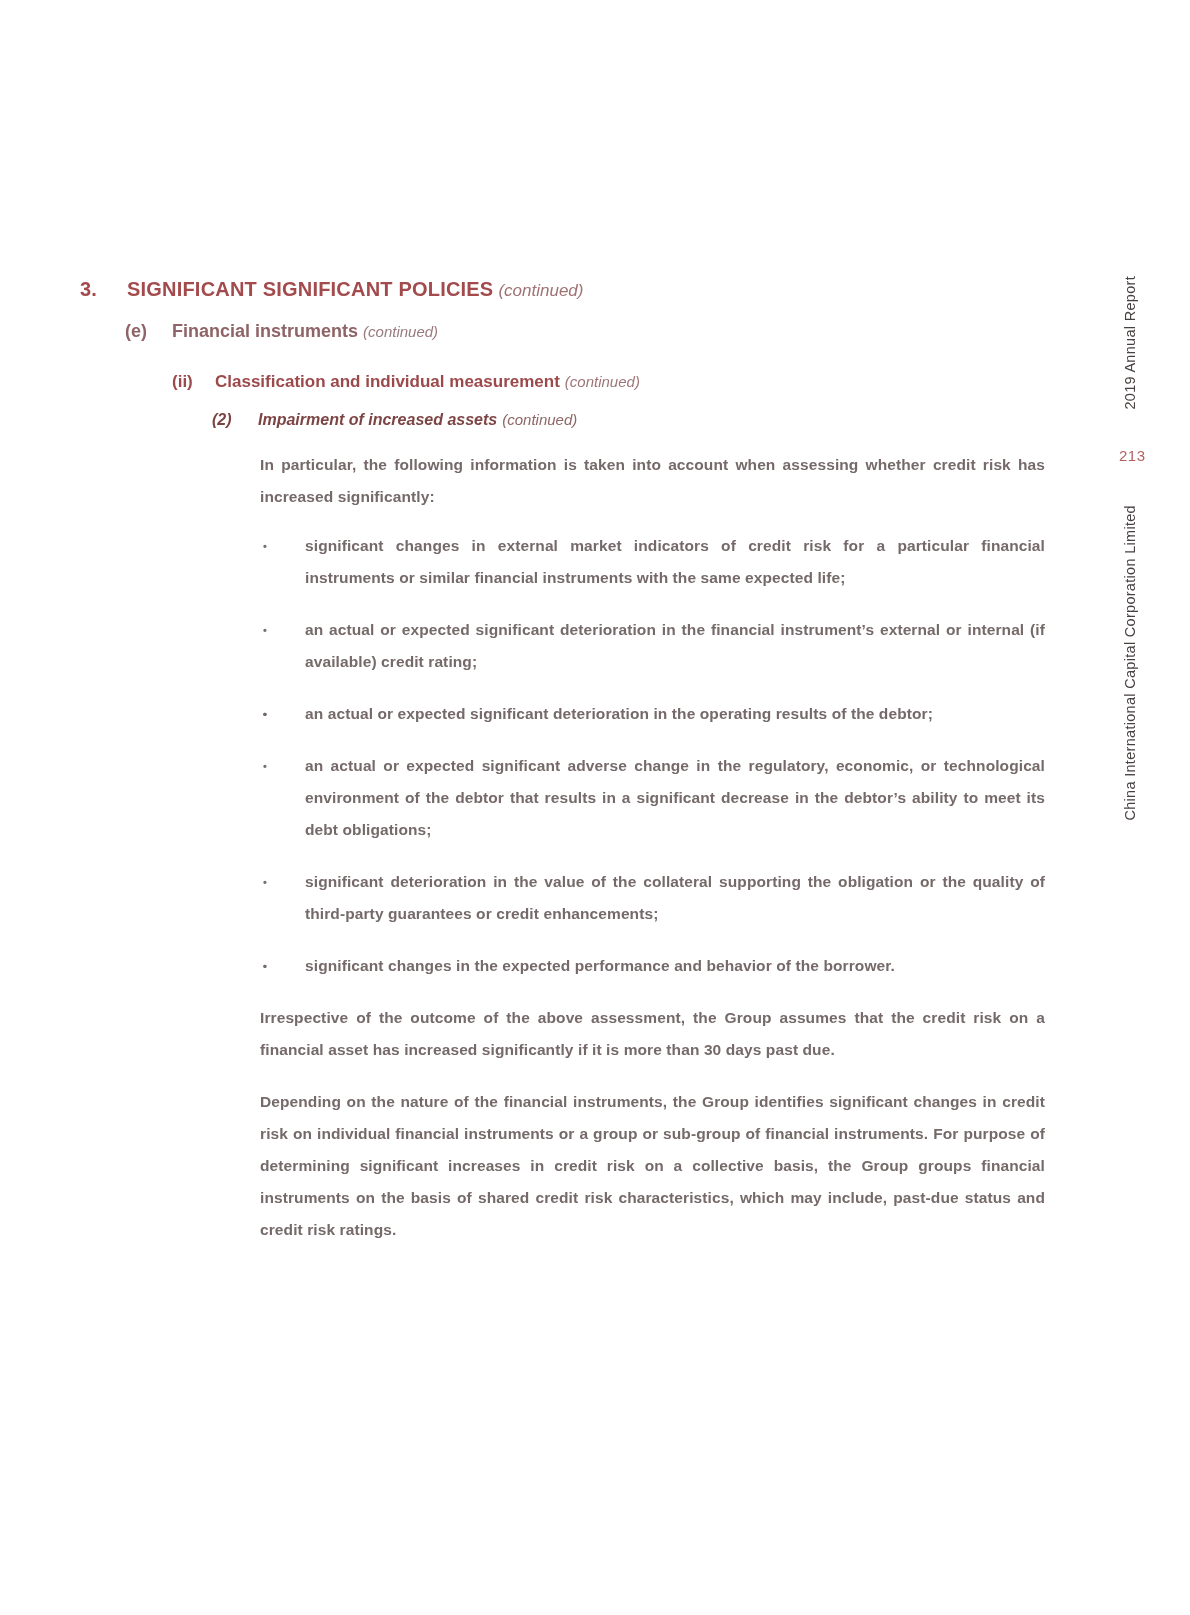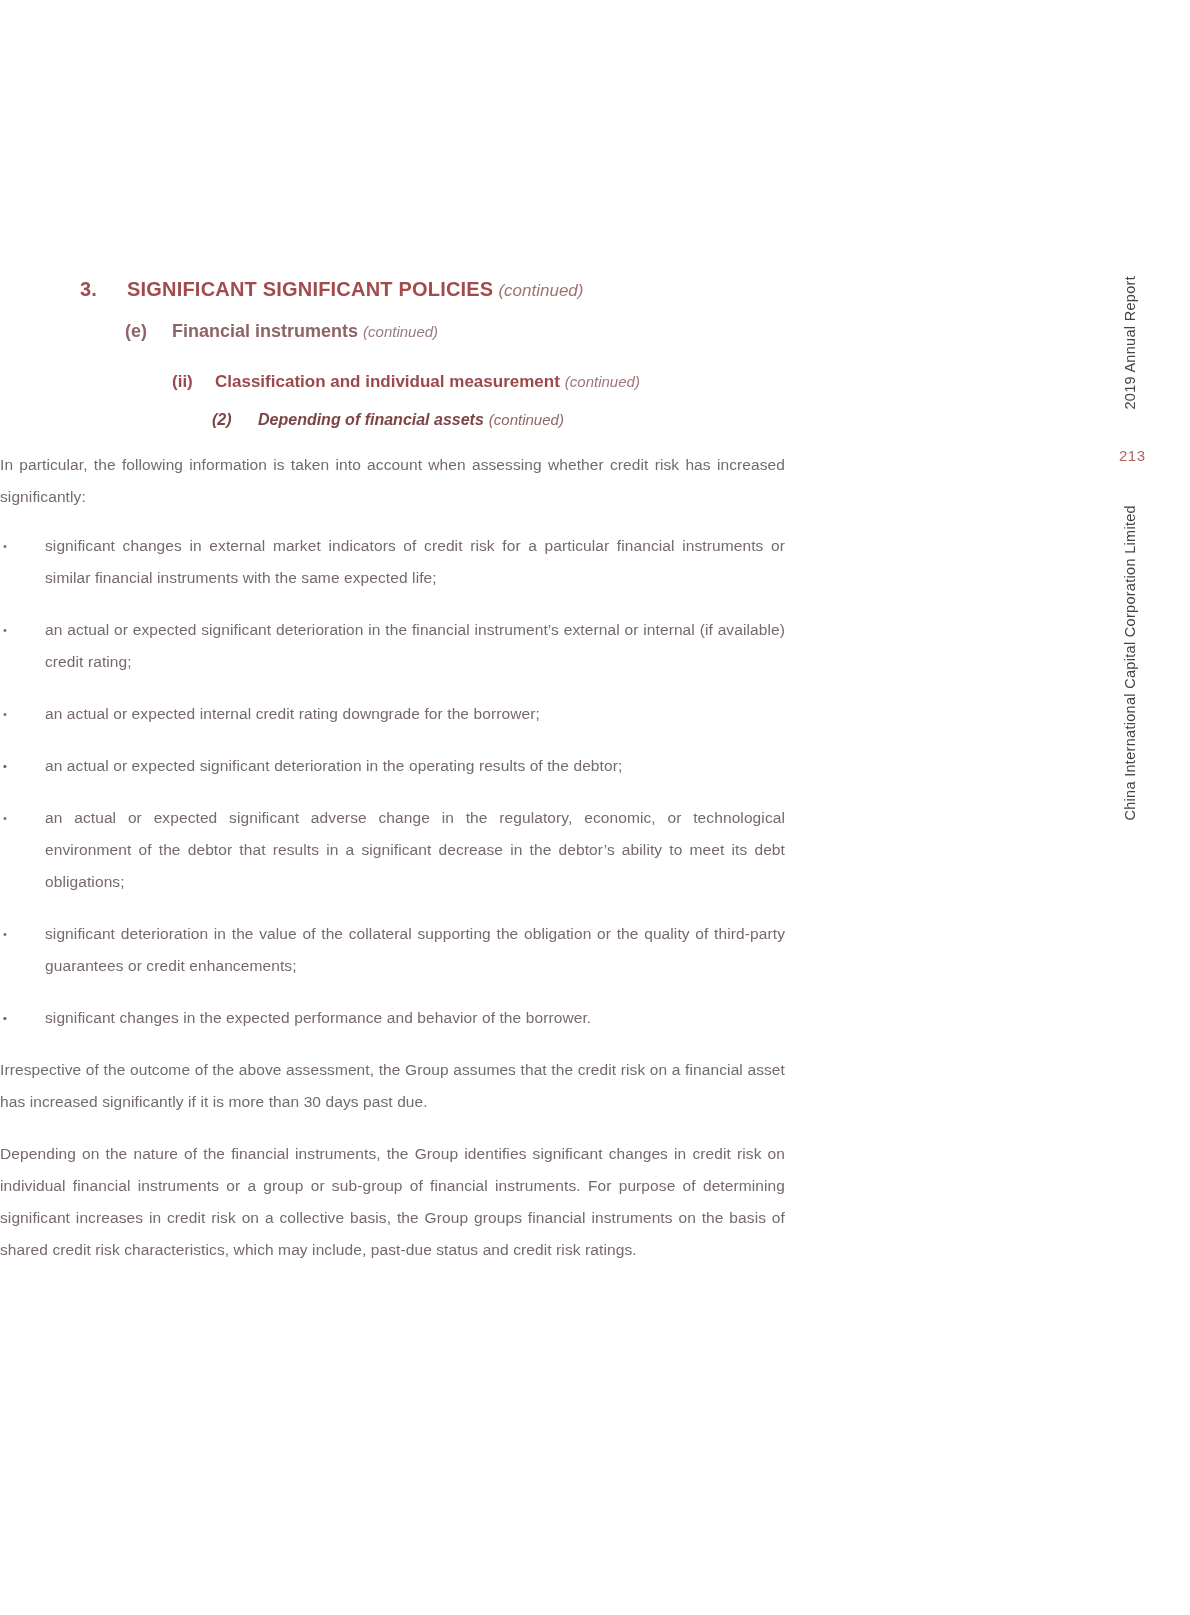--- a/index.html
+++ b/index.html
@@ -37,23 +37,24 @@
   .h3num { width: 43px; flex: 0 0 43px; }
   .h3cont { font-size: 15px; font-style: italic; color: #9e7678; margin-left: 5px; }
 
   .h4row { padding-left: 212px; margin-top: 18px; line-height: 20px; }
   .h4num, .h4title { font-size: 16px; font-weight: bold; font-style: italic; color: #7c4544; }
   .h4num { width: 46px; flex: 0 0 46px; }
   .h4cont { font-size: 15px; font-style: italic; font-weight: normal; color: #8c6765; margin-left: 5px; }
 
   
   .body-block {
+    margin-left: 260px;
     width: 785px;
     font-size: 15.5px;
-    font-weight: 400;
+    font-weight: 700;
     line-height: 32px;
     color: #756a69;
     text-align: justify;
     letter-spacing: 0.1px;
   }
   .intro { margin-top: 19px; }
   .bullet-list { list-style: none; margin-top: 17px; }
   .bullet-item { position: relative; padding-left: 45px; margin-bottom: 20px; }
   .bullet-item:last-child { margin-bottom: 0; }
   .dot {
@@ -102,37 +103,36 @@
       <span class="h2text"><span class="h2title">Financial instruments</span><span class="h2cont">(continued)</span></span>
     </div>
 
     <div class="hrow h3row">
       <span class="h3num">(ii)</span>
       <span class="h3text"><span class="h3title">Classification and individual measurement</span><span class="h3cont">(continued)</span></span>
     </div>
 
     <div class="hrow h4row">
       <span class="h4num">(2)</span>
-      <span class="h4text"><span class="h4title">Depending of financial assets</span><span class="h4cont">(continued)</span></span>
+      <span class="h4text"><span class="h4title">Impairment of increased assets</span><span class="h4cont">(continued)</span></span>
     </div>
 
     <p class="body-block intro">In particular, the following information is taken into account when assessing whether credit risk has increased significantly:</p>
 
     <ul class="body-block bullet-list">
       <li class="bullet-item">
         <span class="dot">•</span>
         <span class="bullet-text">significant changes in external market indicators of credit risk for a particular financial instruments or similar financial instruments with the same expected life;</span>
       </li>
       <li class="bullet-item">
         <span class="dot">•</span>
         <span class="bullet-text">an actual or expected significant deterioration in the financial instrument’s external or internal (if available) credit rating;</span>
       </li>
       <li class="bullet-item">
         <span class="dot">•</span>
-        <span class="bullet-text">an actual or expected internal credit rating downgrade for the borrower;</span>
       </li>
       <li class="bullet-item">
         <span class="dot">•</span>
       </li>
       <li class="bullet-item">
         <span class="dot">•</span>
         <span class="bullet-text">an actual or expected significant deterioration in the operating results of the debtor;</span>
       </li>
       <li class="bullet-item">
         <span class="dot">•</span>

